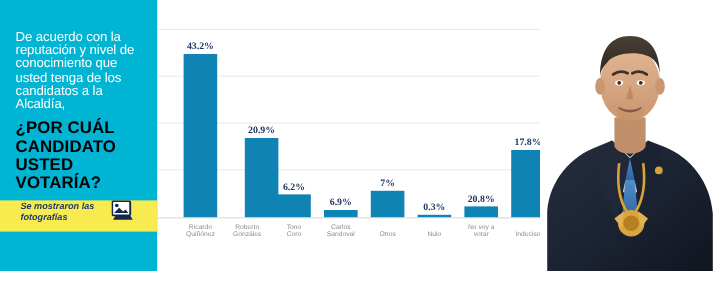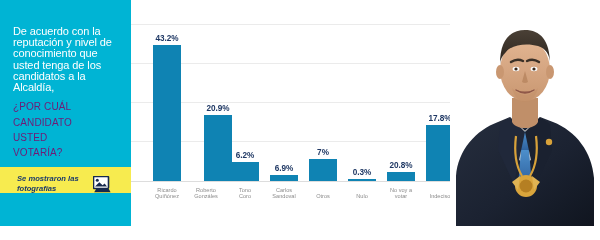--- a/index.html
+++ b/index.html
@@ -33,38 +33,38 @@
   }
   #question-intro {
     font-size: 11px;
     line-height: 11.2px;
     font-weight: normal;
     color: #ffffff;
     letter-spacing: -0.1px;
   }
   #question-main {
     margin-top: 6px;
-    font-size: 10px;
+    font-size: 14px;
     line-height: 15.4px;
-    font-weight: 400;
-    color: #701a75;
+    font-weight: 700;
+    color: #000000;
     letter-spacing: 0.1px;
     white-space: pre-line;
   }
 
   
   #note-banner {
     position: absolute;
     left: 0;
     top: 167px;
     width: 131px;
     height: 26px;
     background: #F7EB4F;
     display: flex;
-    align-items: flex-end;
+    align-items: flex-start;
   }
   #note-text {
     margin-left: 17px;
     width: 74px;
     font-size: 7.6px;
     line-height: 9.4px;
     font-style: italic;
     font-weight: bold;
     color: #1B3A6B;
     white-space: pre-line;
@@ -104,20 +104,21 @@
     bottom: 45px;
     width: 36px;
     text-align: center;
   }
   .bar-value {
     font-size: 8.2px;
     font-weight: bold;
     color: #1F3864;
     margin-bottom: 2px;
     white-space: nowrap;
+    font-family: Liberation Serif, serif;
   }
   .bar-rect {
     background: #0F83B3;
     margin: 0 auto;
     width: 28px;
   }
   .bar-label {
     position: absolute;
     bottom: 26px;
     width: 40px;

